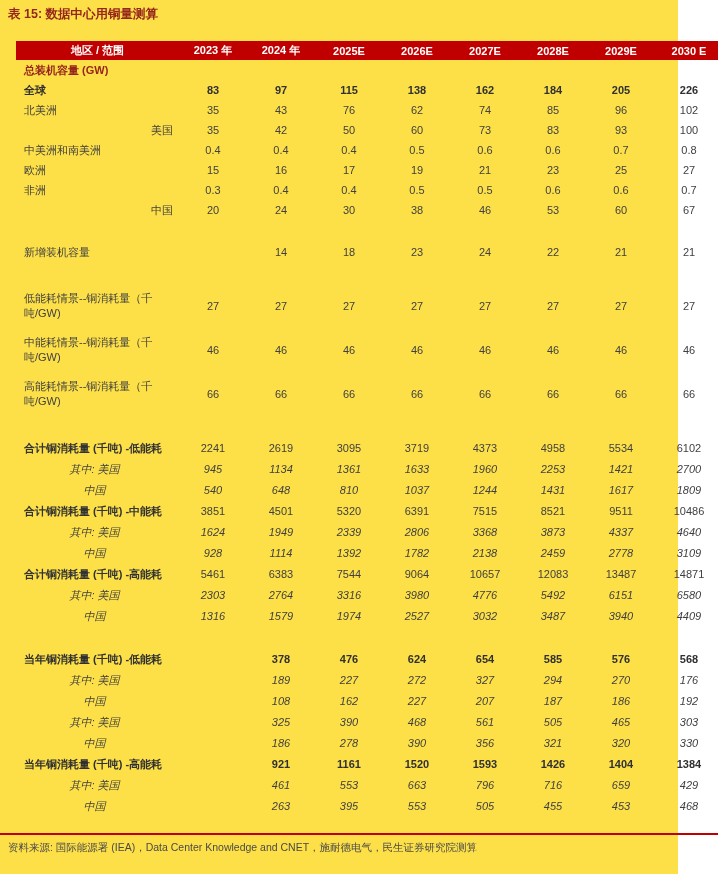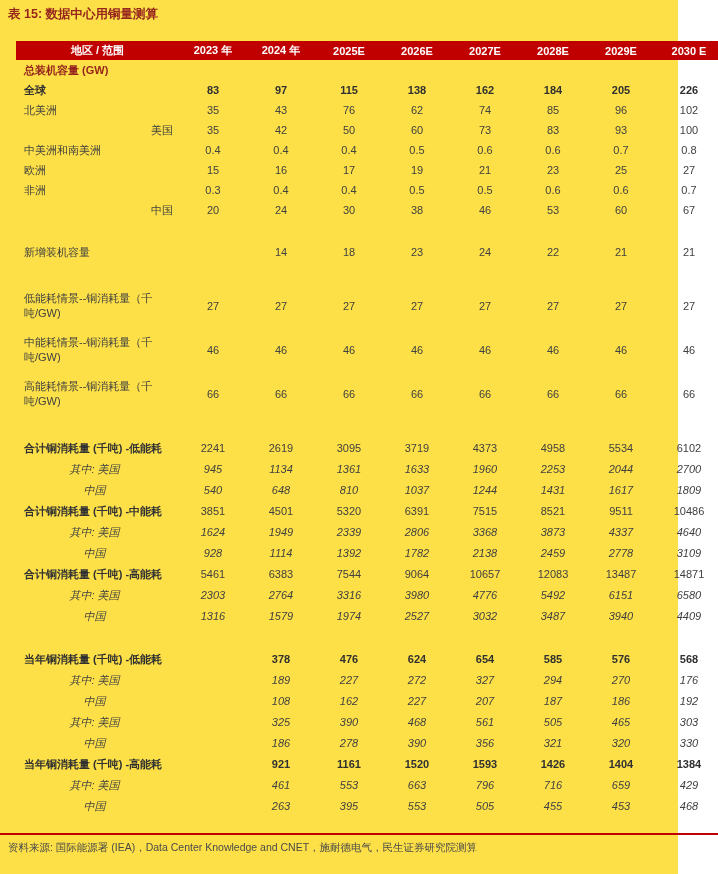--- a/index.html
+++ b/index.html
@@ -226,21 +226,21 @@
           <td class="num">6102</td>
         </tr>
         <tr class="r-italic r-block21">
           <td class="label">其中: 美国</td>
           <td class="num">945</td>
           <td class="num">1134</td>
           <td class="num">1361</td>
           <td class="num">1633</td>
           <td class="num">1960</td>
           <td class="num">2253</td>
-          <td class="num">2044</td>
+          <td class="num">1421</td>
           <td class="num">2700</td>
         </tr>
         <tr class="r-italic r-block21">
           <td class="label">中国</td>
           <td class="num">540</td>
           <td class="num">648</td>
           <td class="num">810</td>
           <td class="num">1037</td>
           <td class="num">1244</td>
           <td class="num">1431</td>

